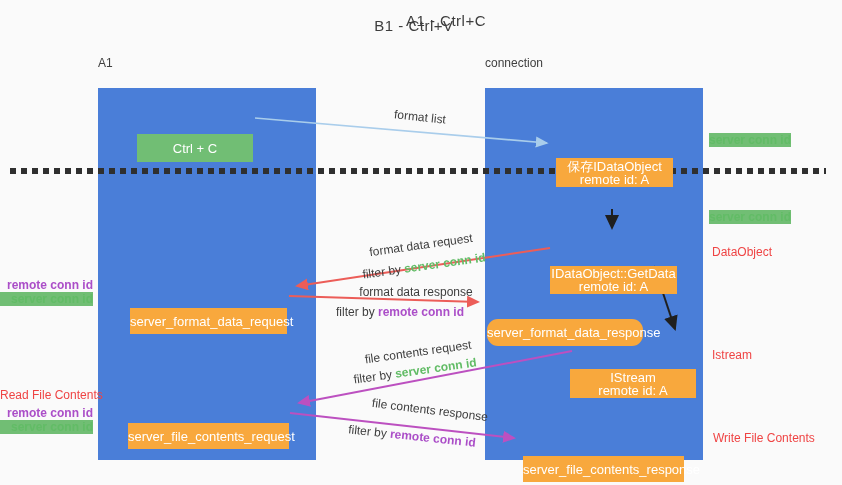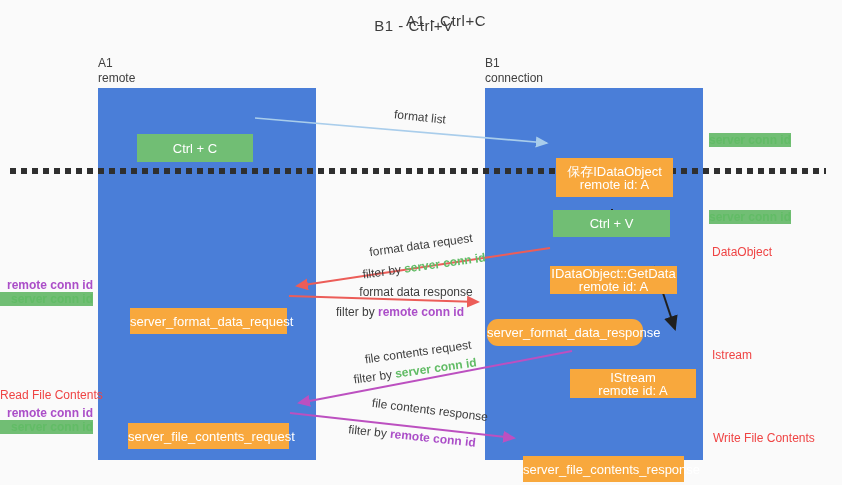--- a/index.html
+++ b/index.html
@@ -32,24 +32,22 @@
 </head>
 <body>
 
 <div id="stage">
 
   <div class="title" style="top:12px;margin-left:32px;">A1 - Ctrl+C</div>
   <div class="title" style="top:17px;">B1 - Ctrl+V</div>
 
   <div class="lane-header" style="left:98px;">
     <div>A1</div>
-    <div>remote</div>
   </div>
   <div class="lane-header" style="left:485px;">
-    <div>B1</div>
     <div>connection</div>
   </div>
 
   <div class="lane" style="left:98px;"></div>
   <div class="lane" style="left:485px;"></div>
 
   <div class="dotted"></div>
 
   <svg class="arrows" width="842" height="485">
     <defs>
@@ -72,28 +70,25 @@
     <line x1="550" y1="248" x2="297" y2="286" stroke="#ec5d58" stroke-width="2" marker-end="url(#m-red)"></line>
     <line x1="289" y1="296" x2="478" y2="302" stroke="#ec5d58" stroke-width="2" marker-end="url(#m-red)"></line>
     <line x1="572" y1="351" x2="299" y2="403" stroke="#bc50c0" stroke-width="2" marker-end="url(#m-mag)"></line>
     <line x1="290" y1="413" x2="514" y2="438" stroke="#bc50c0" stroke-width="2" marker-end="url(#m-mag)"></line>
   </svg>
 
   <div class="node green" style="left:137px;top:104px;width:116px;height:28px;">
     <div>Ctrl + C</div>
   </div>
 
-  <div class="node orange" style="left:556px;top:128px;width:117px;height:39px;">
+  <div class="node orange" style="left:556px;top:128px;width:117px;height:29px;">
     <div>保存IDataObject</div>
     <div>remote id: A</div>
   </div>
 
-  <div class="node green" style="left:553px;top:180px;width:117px;height:27px;">
-    <div>Ctrl + V</div>
-  </div>
 
   <div class="node orange" style="left:550px;top:236px;width:127px;height:28px;">
     <div>IDataObject::GetData</div>
     <div>remote id: A</div>
   </div>
 
   <div class="node orange" style="left:130px;top:278px;width:157px;height:26px;">
     <div>server_format_data_request</div>
   </div>
 

